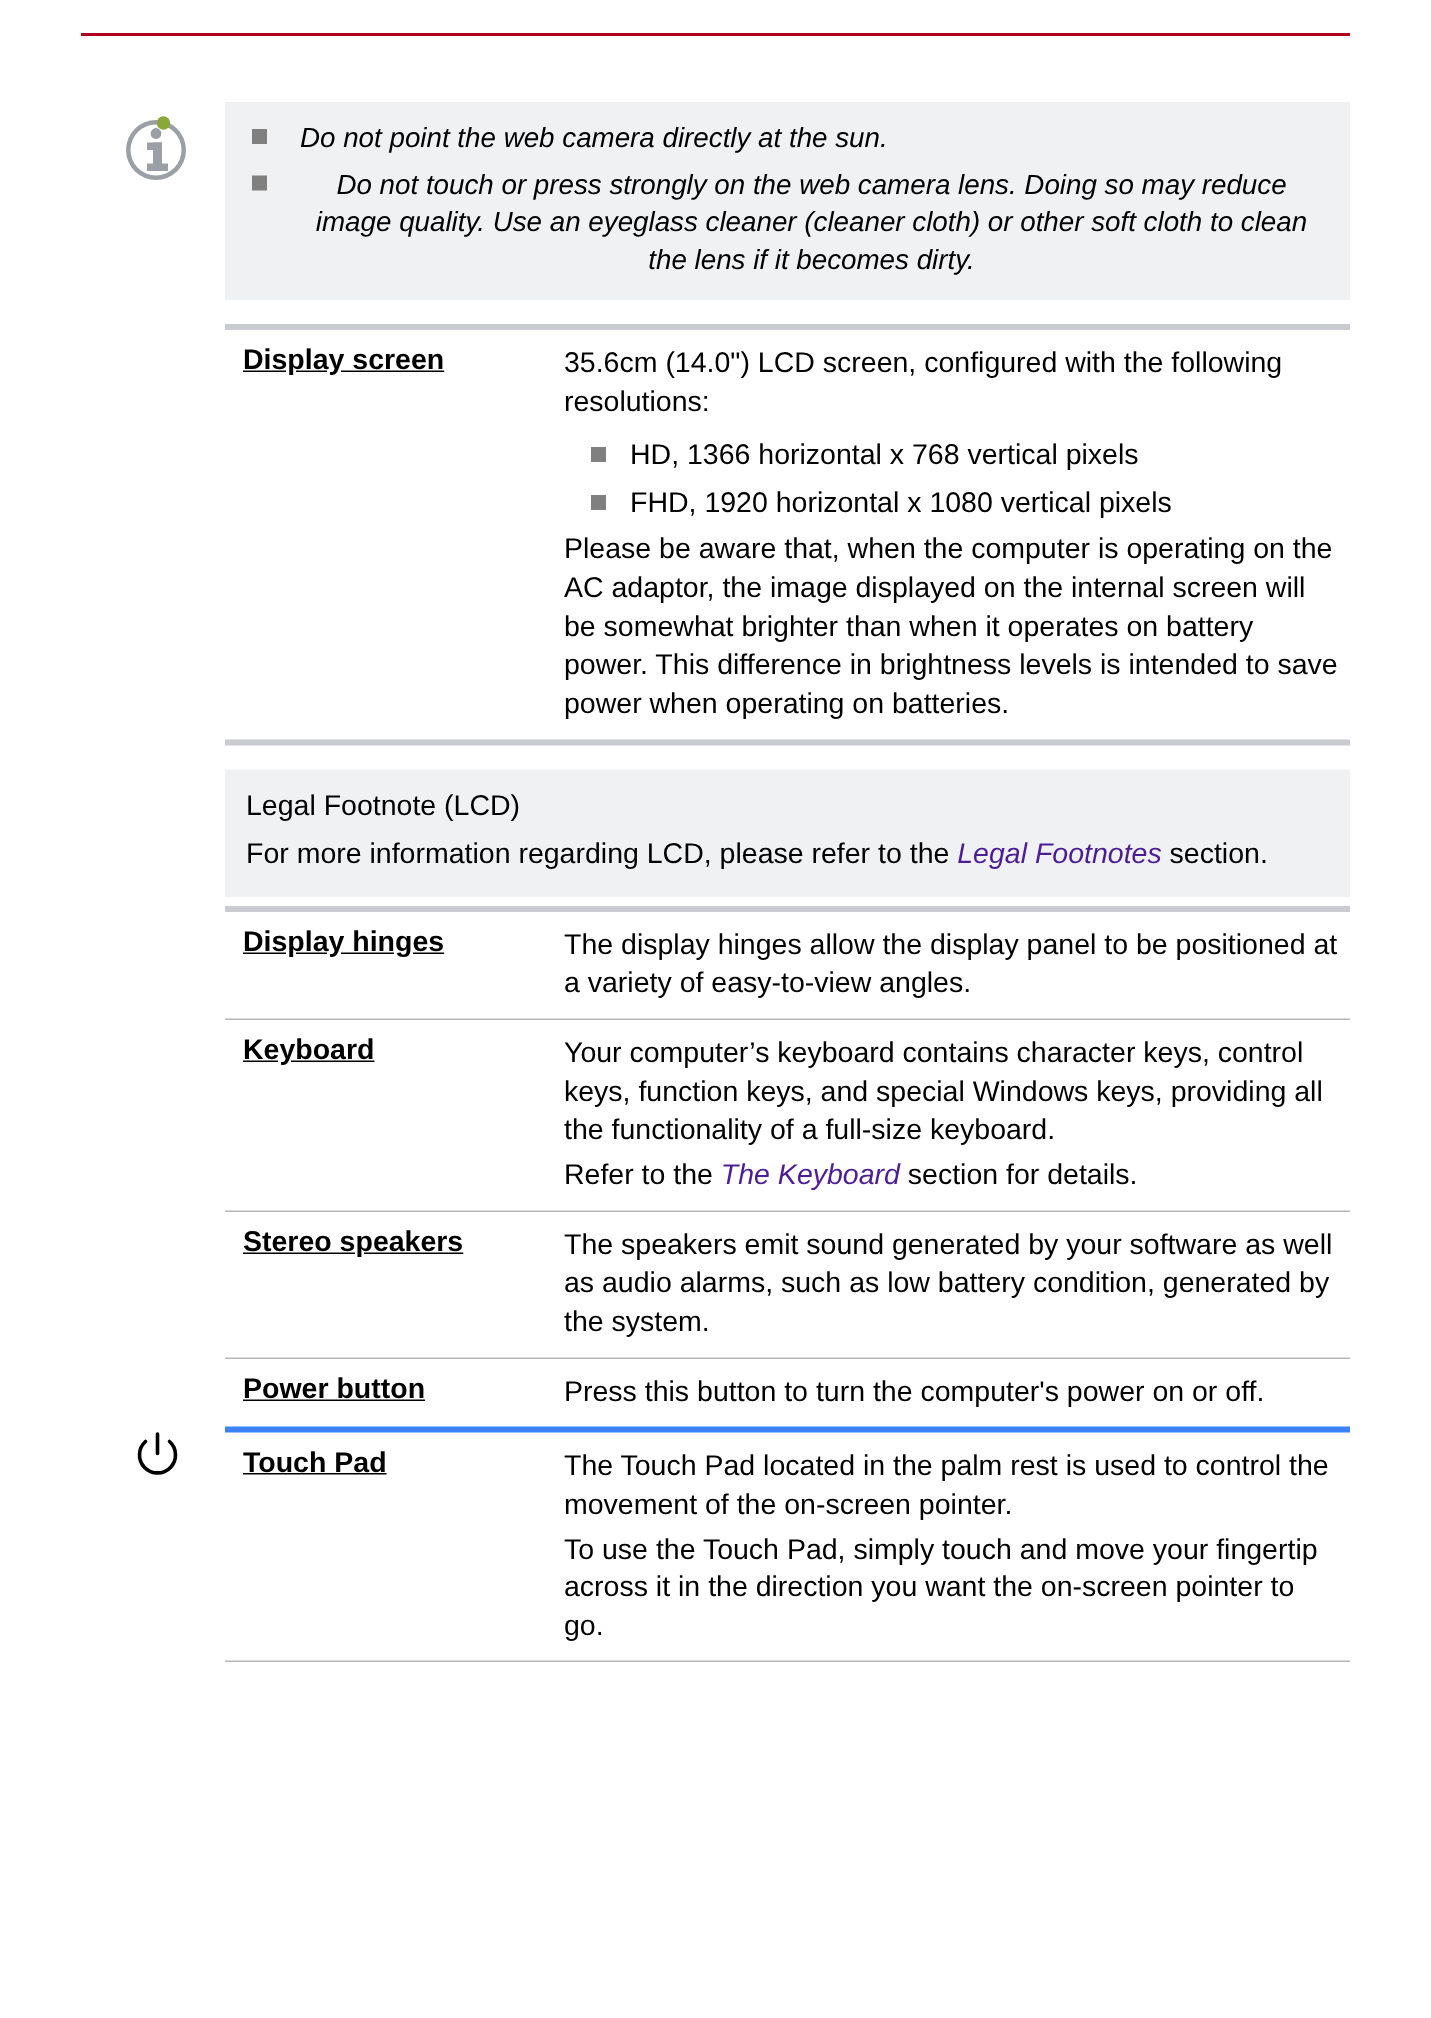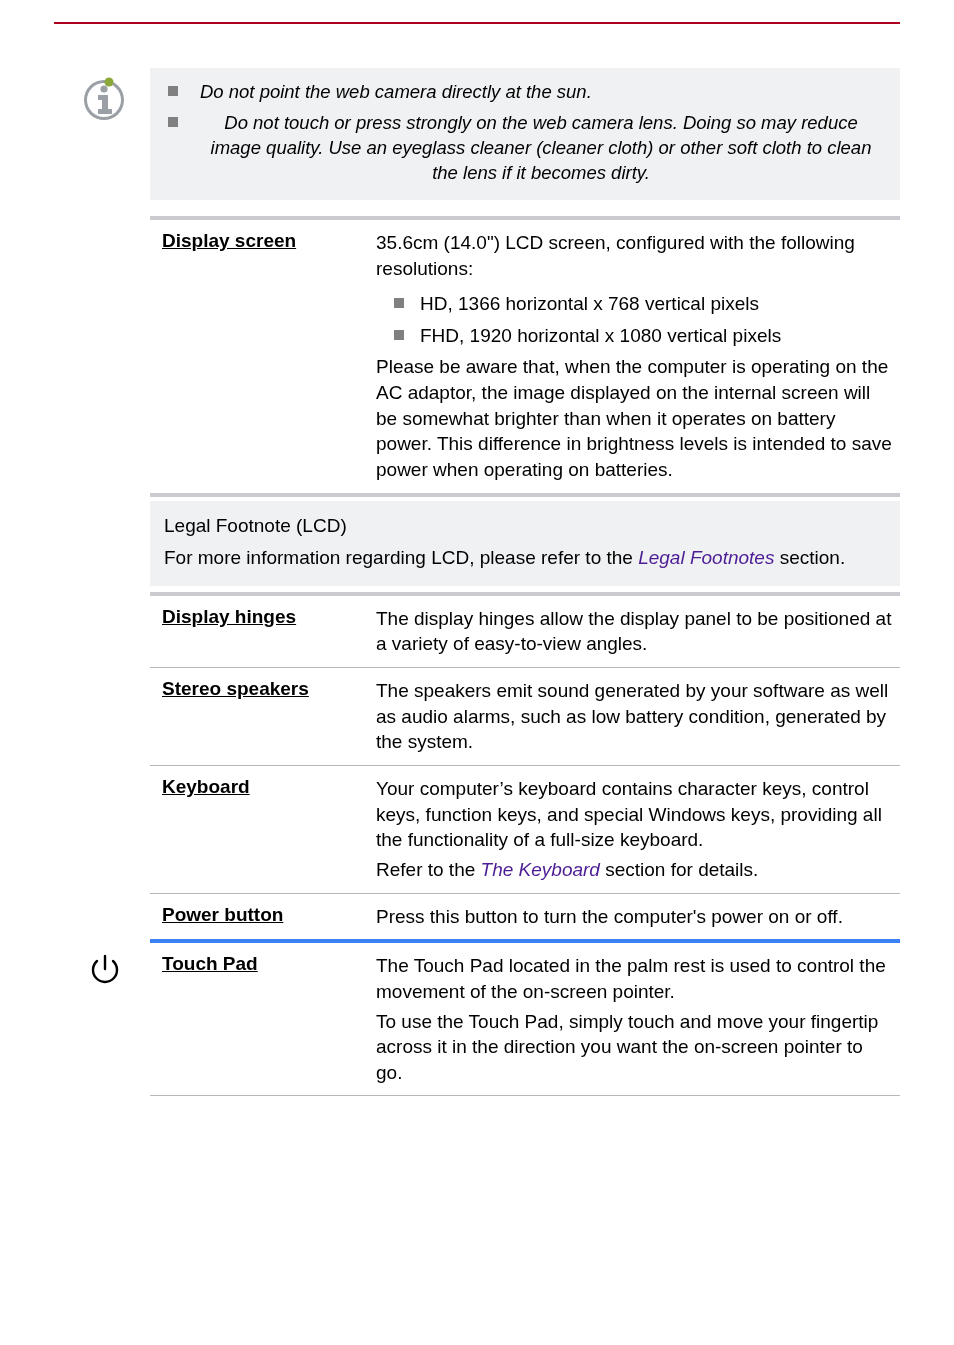--- a/index.html
+++ b/index.html
@@ -19,21 +19,21 @@
     table.spec { width: 100%; border-collapse: collapse; margin-top: 6px; }
     table.spec td { vertical-align: top; padding: 0; border: none; }
     table.spec td.label { width: 226px; font-weight: bold; font-size: 19px; padding: 10px 0 10px 12px; text-decoration: underline; }
     table.spec td.val { font-size: 19px; line-height: 1.35; padding: 10px 8px 10px 0; }
     table.spec tr.sep td { border-top: 1px solid #b7b7b7; }
     table.spec tr.headbar td { border-top: 4px solid #c9cbd0; padding:0; height:2px; }
     table.spec tr.footbar td { border-bottom: 4px solid #3b82f6; }
     .nested-bullets { padding: 6px 0 6px 18px; }
     .pval { margin-bottom: 4px; }
 
-    .legal-box { background: #f0f1f3; padding: 12px 14px 14px 14px; margin-top: 4px; font-size: 19px; line-height: 1.4; }
+    .legal-box { background: #f0f1f3; padding: 12px 14px 14px 14px; margin-top: 16px; font-size: 19px; line-height: 1.4; }
     .legal-box .hd { margin-bottom: 6px; }
     .link { color: #4c1d95; font-style: italic; }
 
     .footer { position: absolute; left: 54px; right: 54px; bottom: 36px; }
     .bot-rule { height: 2px; background: #b00020; margin-bottom: 6px; }
     .footer-row { display: flex; justify-content: space-between; font-size: 16px; color: #b00020; }
   </style>
 </head>
 <body>
 
@@ -103,33 +103,33 @@
           <tr class="headbar">
             <td colspan="2"></td>
           </tr>
       <tr>
         <td class="label">Display hinges</td>
         <td class="val">
               <div>The display hinges allow the display panel to be positioned at a variety of easy-to-view angles.</div>
             </td>
       </tr>
       <tr class="sep">
-        <td class="label">Stereo speakers</td>
-        <td class="val">
-              <div>The speakers emit sound generated by your software as well as audio alarms, such as low battery condition, generated by the system.</div>
-            </td>
-      </tr>
-      <tr class="sep">
         <td class="label">Keyboard</td>
         <td class="val">
           <div class="pval">Your computer’s keyboard contains character keys, control keys, function keys, and special Windows keys, providing all the functionality of a full-size keyboard.</div>
           <div>
             <span>Refer to the </span><span class="link">The Keyboard</span><span> section for details.</span>
           </div>
         </td>
+      </tr>
+      <tr class="sep">
+        <td class="label">Stereo speakers</td>
+        <td class="val">
+              <div>The speakers emit sound generated by your software as well as audio alarms, such as low battery condition, generated by the system.</div>
+            </td>
       </tr>
       <tr class="sep footbar">
         <td class="label">Power button</td>
         <td class="val">
               <div>Press this button to turn the computer's power on or off.</div>
             </td>
       </tr>
       <tr>
         <td class="label">Touch Pad</td>
         <td class="val">

